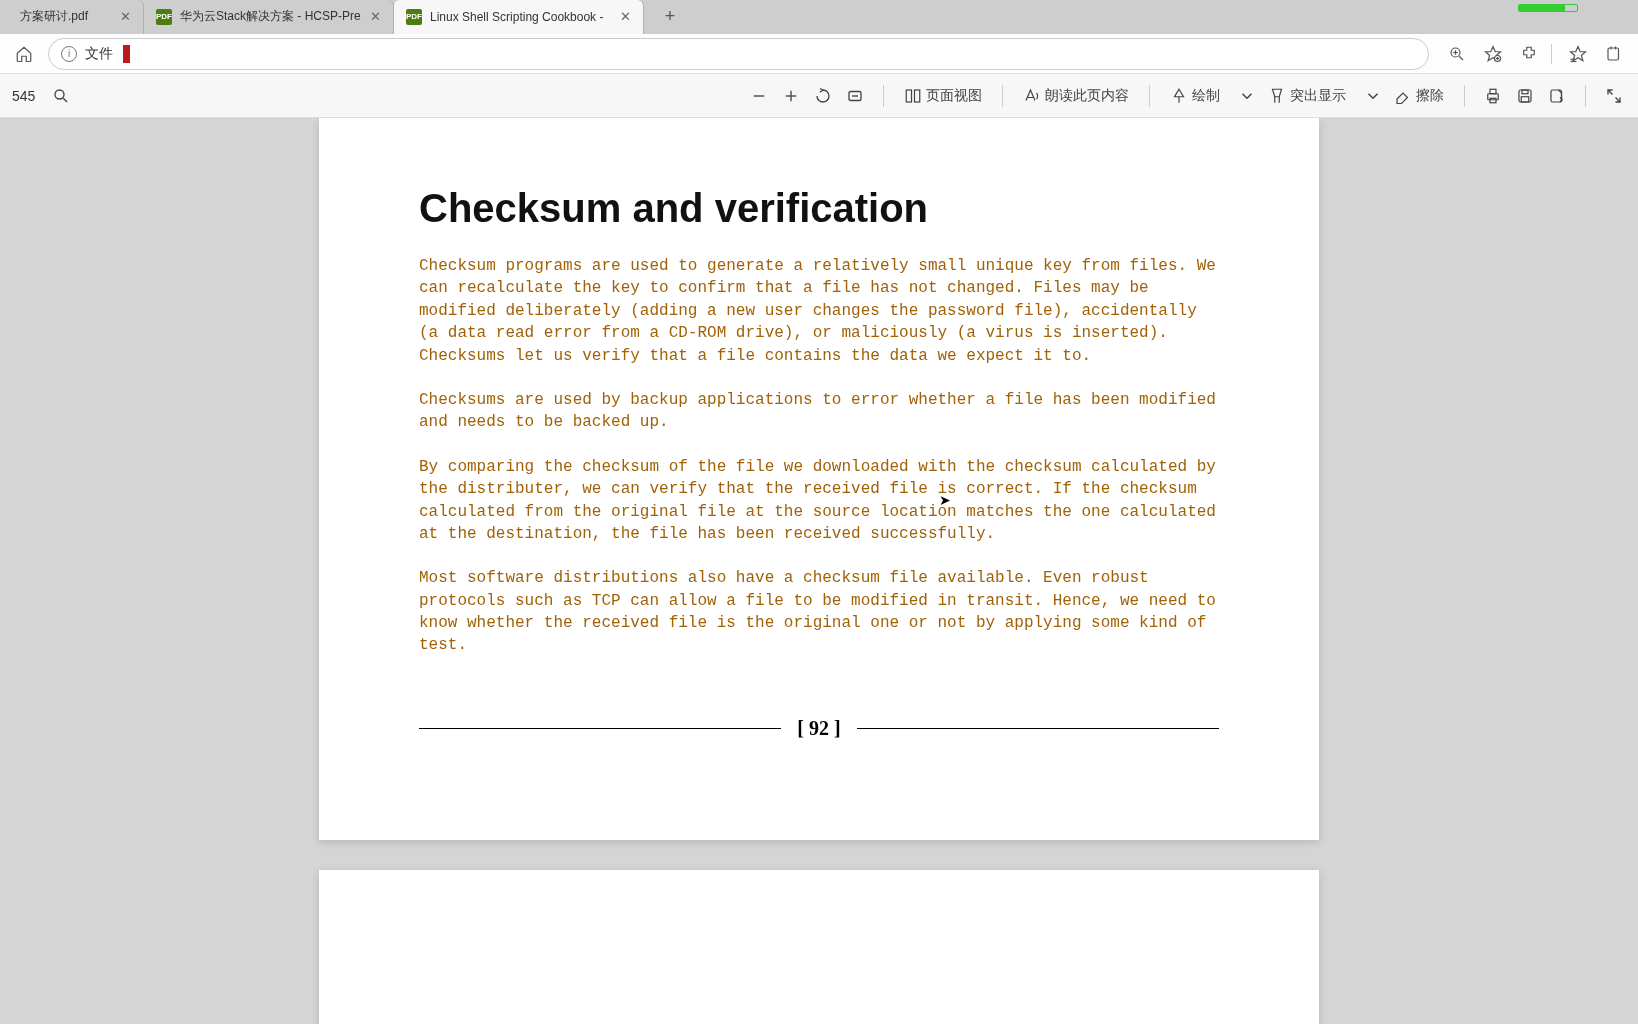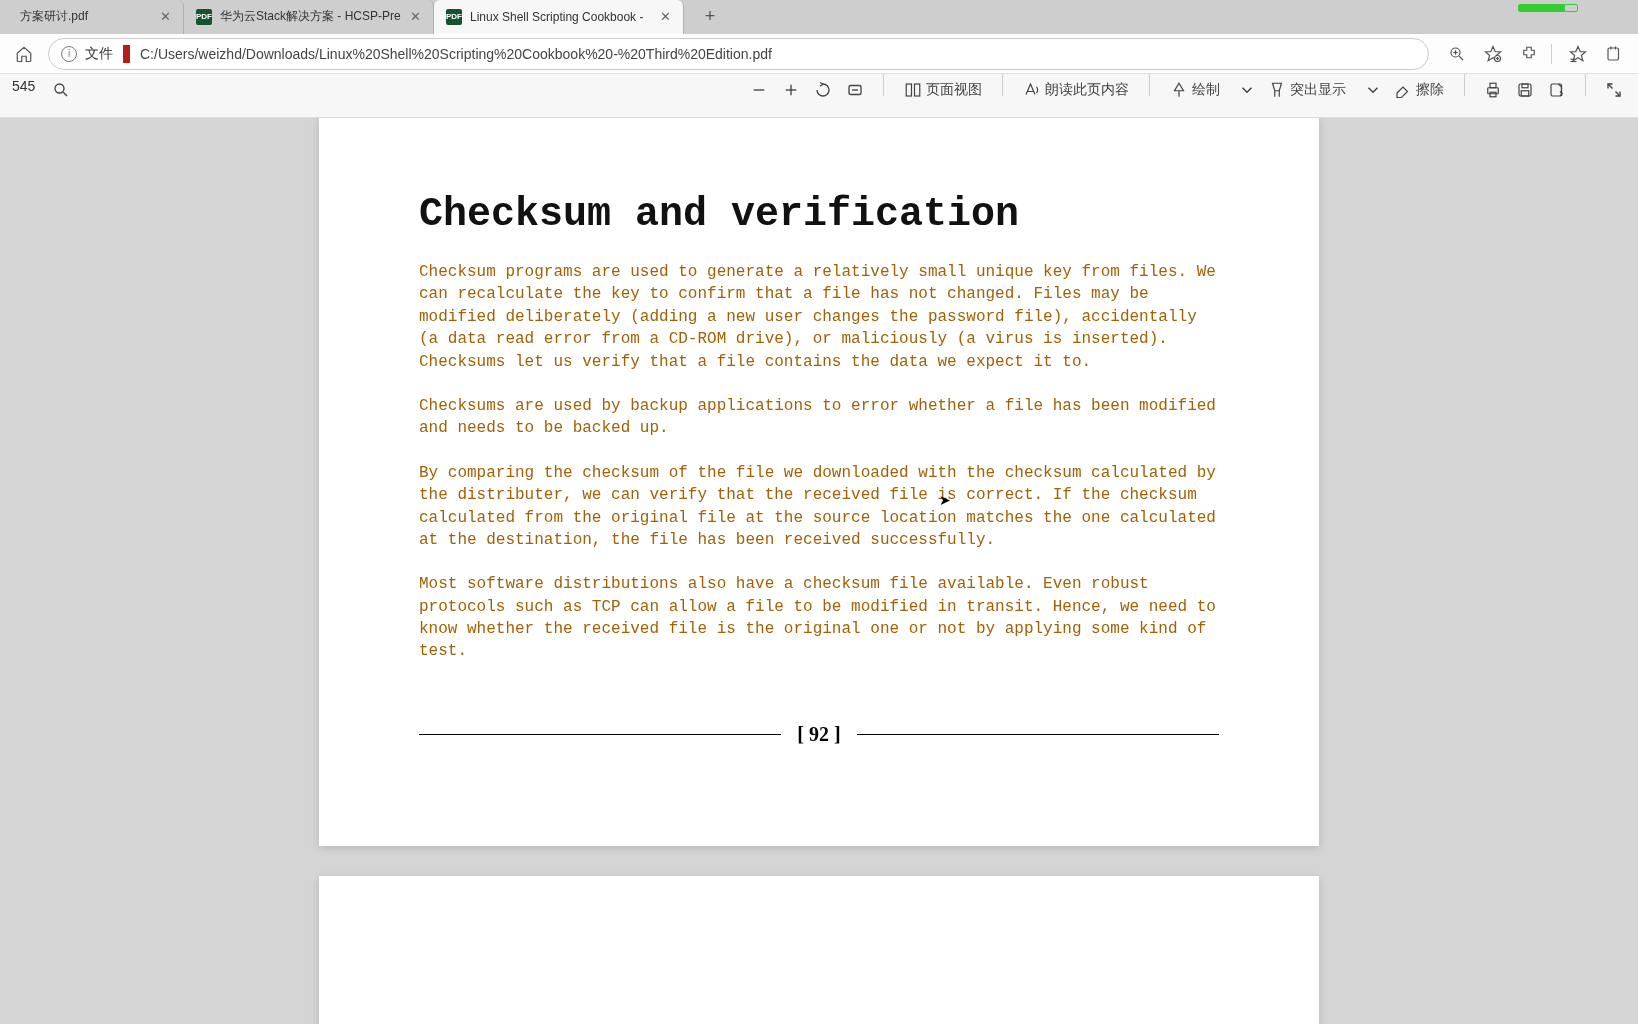--- a/index.html
+++ b/index.html
@@ -7,66 +7,66 @@
 
 
 .battery-indicator { position: absolute; top: 4px; right: 60px; width: 60px; height: 8px; border: 1px solid #3c3; border-radius: 2px; background: linear-gradient(to right, #3c3 0%, #3c3 80%, transparent 80%); }
 
 
 .tabs-bar { display: flex; align-items: center; height: 34px; background: #cecece; border-bottom: 1px solid #ccc; }
 .tab { display: flex; align-items: center; height: 34px; padding: 0 12px; background: #cecece; border-right: 1px solid #b0b0b0; max-width: 250px; position: relative; border-top-left-radius: 6px; border-top-right-radius: 6px; }
 .tab.active { background: #f7f7f7; }
 .tab-title { font-size: 12px; color: #333; margin-left: 8px; white-space: nowrap; overflow: hidden; text-overflow: ellipsis; flex: 1; }
 .tab-close { margin-left: 8px; font-size: 13px; color: #666; cursor: pointer; }
-.pdf-icon-red { width: 16px; height: 16px; background: #14532d; border-radius: 2px; font-size: 8px; color: #fff; display: flex; align-items: center; justify-content: center; font-weight: bold; }
+.pdf-icon-red { width: 16px; height: 16px; background: #4d7c0f; border-radius: 2px; font-size: 8px; color: #fff; display: flex; align-items: center; justify-content: center; font-weight: bold; }
 .new-tab-btn { width: 28px; height: 28px; margin-left: 12px; display: flex; align-items: center; justify-content: center; font-size: 18px; color: #555; cursor: pointer; border-radius: 4px; }
 
 
 .address-bar { display: flex; align-items: center; height: 40px; background: #fdfdfd; border-bottom: 1px solid #e0e0e0; padding: 0 8px; }
 .nav-btn { width: 32px; height: 32px; display: flex; align-items: center; justify-content: center; color: #555; cursor: pointer; border-radius: 4px; }
 .url-container { flex: 1; display: flex; align-items: center; height: 32px; background: #fff; border: 1px solid #ccc; border-radius: 16px; padding: 0 12px; margin: 0 8px; }
 .info-icon { width: 16px; height: 16px; border: 1px solid #777; border-radius: 50%; display: flex; align-items: center; justify-content: center; font-size: 10px; color: #777; margin-right: 8px; }
 .url-label { font-size: 14px; color: #333; padding-right: 10px; margin-right: 10px; border-right: 7px solid #b91c1c; }
 .url-text { font-size: 14px; color: #444; }
 .addr-action { width: 32px; height: 32px; display: flex; align-items: center; justify-content: center; color: #555; cursor: pointer; margin-left: 4px; }
 .addr-sep { width: 1px; height: 20px; background: #ccc; margin: 0 6px; }
 
 
-.pdf-toolbar { display: flex; align-items: flex-start; height: 44px; background: #f7f7f7; border-bottom: 1px solid #ddd; padding: 0 8px; }
+.pdf-toolbar { display: flex; align-items: center; height: 44px; background: #f7f7f7; border-bottom: 1px solid #ddd; padding: 0 8px; }
 .page-input-area { display: flex; align-items: center; }
 .page-num-display { font-size: 14px; color: #333; padding: 4px 4px; }
 .tb-sep { width: 1px; height: 22px; background: #ccc; margin: 0 12px; }
 .tb-btn { display: flex; align-items: center; height: 32px; padding: 0 8px; color: #444; cursor: pointer; border-radius: 4px; font-size: 14px; }
 .tb-btn-icon { width: 32px; height: 32px; display: flex; align-items: center; justify-content: center; color: #444; cursor: pointer; border-radius: 4px; }
 .tb-btn svg, .tb-btn-icon svg, .addr-action svg, .nav-btn svg { width: 18px; height: 18px; }
 .tb-label { margin-left: 4px; }
 .tb-spacer { flex: 1; }
 .chevron-small { width: 10px; height: 10px; margin-left: 6px; }
 
 
 .pdf-viewport { position: absolute; top: 118px; left: 0; right: 0; bottom: 0; background: #d5d5d5; overflow: hidden; }
 .pdf-page { width: 1000px; background: #fff; margin: 0 auto; box-shadow: 0 2px 8px rgba(0,0,0,0.15); padding: 60px 100px 100px 100px; position: relative; }
 .pdf-page.next { margin-top: 30px; height: 300px; }
 
-.doc-heading { font-family: Liberation Mono, monospace; font-size: 40px; font-weight: 700; color: #111; margin-bottom: 24px; margin-top: 14px; }
+.doc-heading { font-family: Liberation Sans, sans-serif; font-size: 40px; font-weight: 700; color: #111; margin-bottom: 24px; margin-top: 8px; }
 .doc-para { font-family: Liberation Mono, monospace; font-size: 16px; line-height: 1.4; color: #a16207; margin-bottom: 22px; }
 
 .page-number-footer { display: flex; align-items: center; justify-content: flex-start; margin-top: 60px; }
 .page-number-text { font-family: Georgia, serif; font-size: 20px; font-weight: 700; padding: 0 16px; }
 .footer-line { flex: 1; border-top: 1.2px solid #000; }
 
 .cursor-pointer { position: absolute; top: 492px; left: 939px; font-size: 14px; color: #000; z-index: 100; }
 </style>
 </head>
 <body>
 
 <div class="battery-indicator"></div>
 
 <div class="tabs-bar">
-  <div class="tab" style="width:184px;">
+  <div class="tab" style="width:144px;">
     <span class="tab-title">方案研讨.pdf</span>
     <span class="tab-close">✕</span>
   </div>
   <div class="tab" style="width:250px;">
     <div class="pdf-icon-red">PDF</div>
     <span class="tab-title">华为云Stack解决方案 - HCSP-Pre</span>
     <span class="tab-close">✕</span>
   </div>
   <div class="tab active" style="width:250px;">
     <div class="pdf-icon-red">PDF</div>
@@ -78,21 +78,20 @@
 
 <div class="address-bar">
   <div class="nav-btn">
     <svg viewBox="0 0 24 24" fill="none" stroke="currentColor" stroke-width="1.6">
         <path d="M3 11l9-8 9 8v10a1 1 0 01-1 1h-5v-7h-6v7H4a1 1 0 01-1-1V11z"></path>
       </svg>
   </div>
   <div class="url-container">
     <span class="info-icon">i</span>
     <span class="url-label">文件</span>
-    <span class="url-text">C:/Users/weizhd/Downloads/Linux%20Shell%20Scripting%20Cookbook%20-%20Third%20Edition.pdf</span>
   </div>
   <div class="addr-action">
     <svg viewBox="0 0 24 24" fill="none" stroke="currentColor" stroke-width="1.6">
         <circle cx="10" cy="10" r="6"></circle>
         <line x1="15" y1="15" x2="20" y2="20"></line>
         <line x1="7" y1="10" x2="13" y2="10"></line>
         <line x1="10" y1="7" x2="10" y2="13"></line>
       </svg>
   </div>
   <div class="addr-action">

